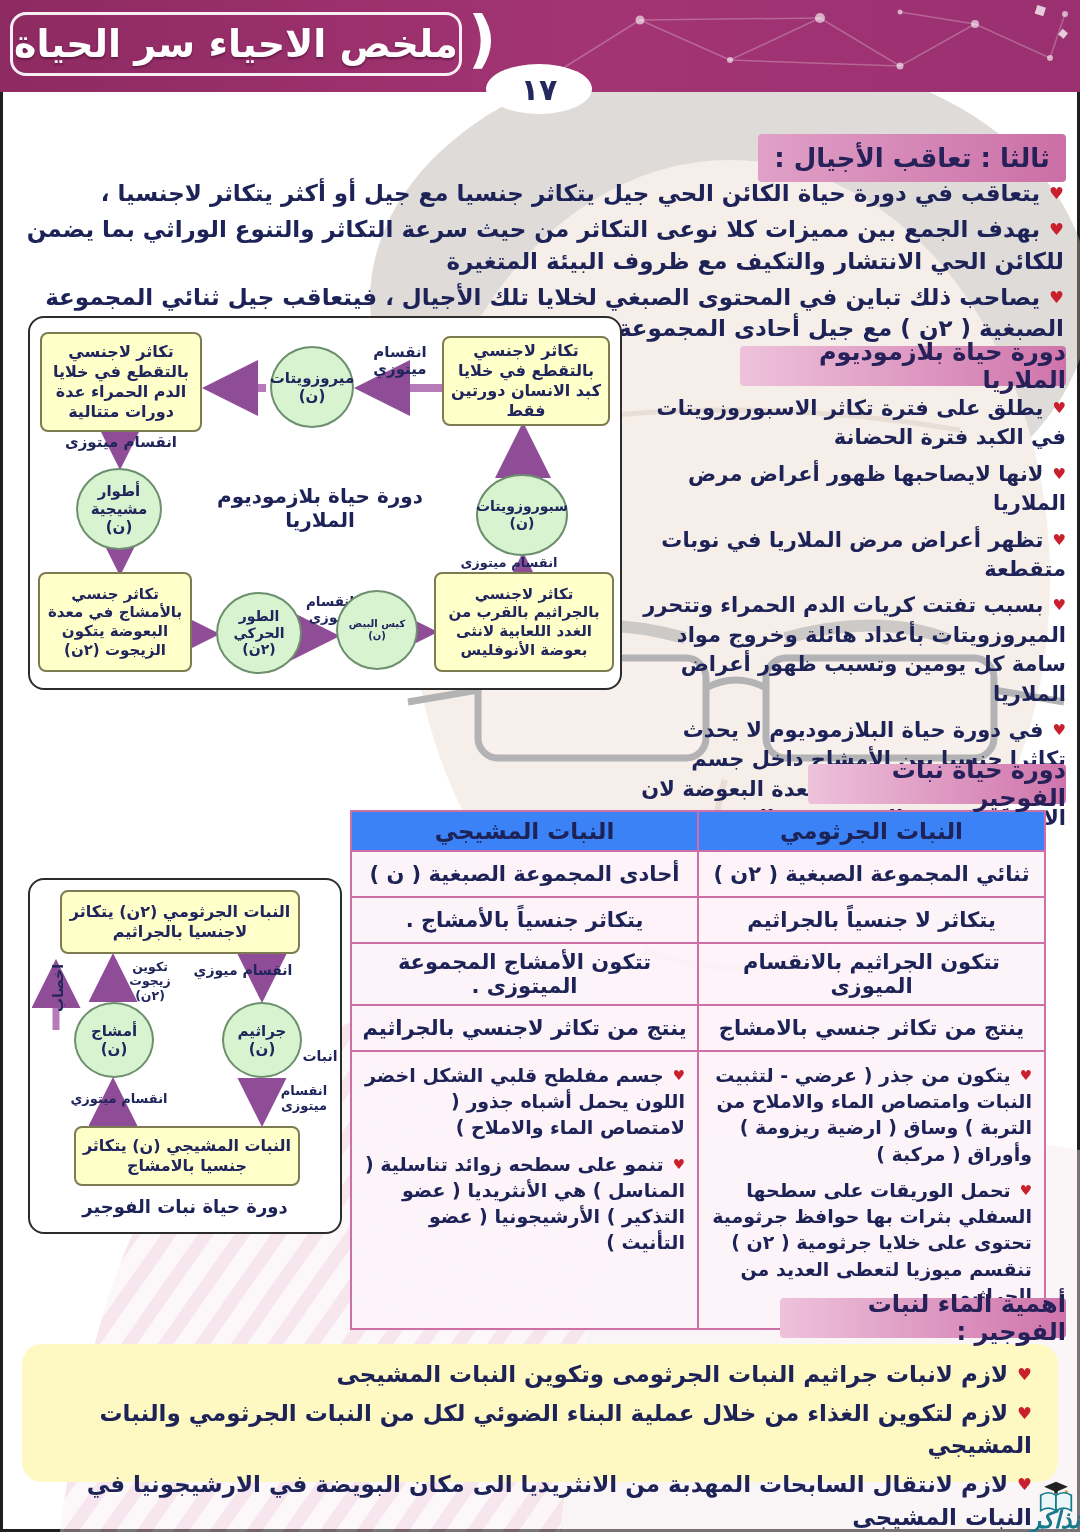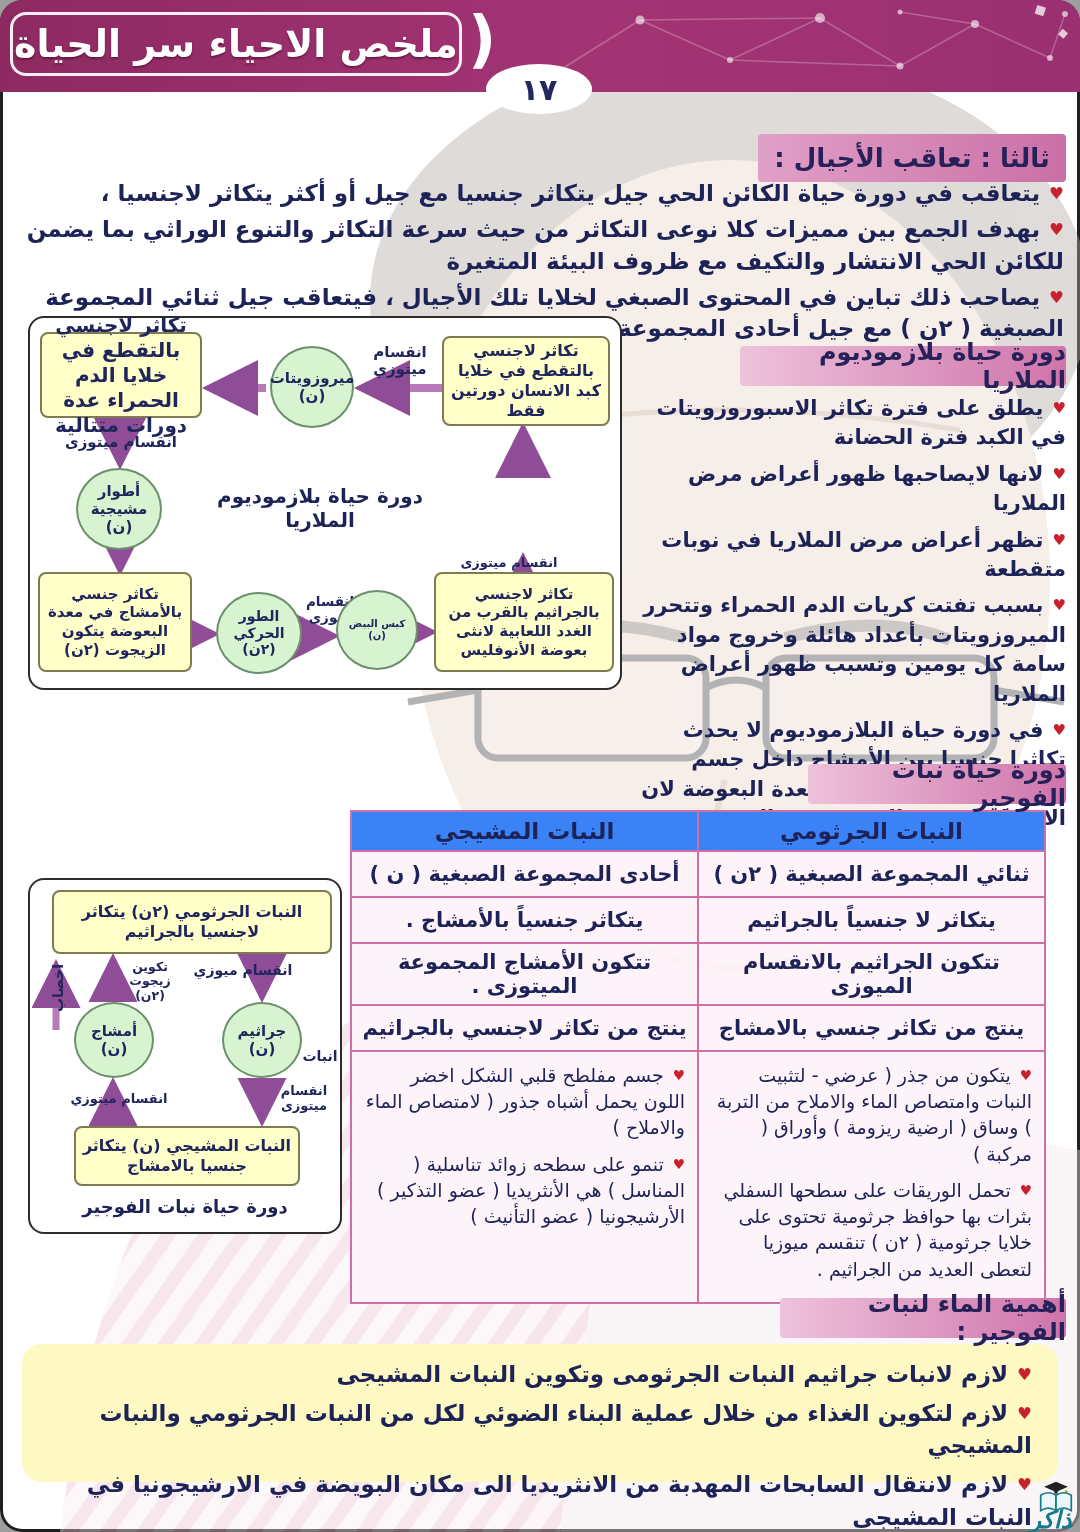--- a/index.html
+++ b/index.html
@@ -1,21 +1,20 @@
 <!DOCTYPE html>
 <html lang="ar" dir="rtl"><head>
 <meta charset="utf-8">
 <style>
   html,body{margin:0;padding:0;background:#9e9e9e;}
   .page{
     position:relative;width:1080px;height:1532px;margin:0 auto;
     background:#ffffff;overflow:hidden;direction:rtl;
     font-family:"DejaVu Sans",sans-serif;
     box-shadow:inset 0 0 0 3px #1f1f1f;
-    border-radius:22px;
   }
   .page *{box-sizing:border-box;}
 
   
   .bg-photo{position:absolute;left:0;top:0;z-index:0;pointer-events:none;}
 
   
   .banner{position:absolute;left:0;right:0;top:0;height:92px;z-index:2;
     background:linear-gradient(90deg,#8e2a62,#a33474 55%,#9a3070);}
   .net{position:absolute;right:0;top:0;}
@@ -56,58 +55,58 @@
   .dcircle{position:absolute;z-index:2;background:#d7f3cf;border:2px solid #6d8f6d;border-radius:50%;
     display:flex;align-items:center;justify-content:center;text-align:center;
     font-weight:bold;color:#20255c;padding:6px;line-height:1.2;}
   .dlabel{position:absolute;z-index:2;font-weight:bold;color:#20255c;text-align:center;
     font-size:15px;line-height:1.15;}
   .dtitle{position:absolute;z-index:2;font-weight:bold;color:#1d2257;text-align:center;}
 
   
   .mal-diagram{left:28px;top:316px;width:594px;height:374px;}
   .m-liver{right:10px;top:18px;width:168px;height:90px;font-size:16px;}
-  .m-blood{left:10px;top:14px;width:162px;height:86px;font-size:20px;}
+  .m-blood{left:10px;top:14px;width:162px;height:100px;font-size:16px;}
   .m-mero{left:240px;top:28px;width:84px;height:82px;font-size:15px;}
   .m-gameto{left:46px;top:150px;width:86px;height:82px;font-size:15px;}
   .m-sporo{left:446px;top:156px;width:92px;height:82px;font-size:14px;}
   .m-gamebox{left:8px;top:254px;width:154px;height:100px;font-size:15px;}
   .m-ooki{left:186px;top:274px;width:86px;height:82px;font-size:14px;}
   .m-oocyst{left:306px;top:272px;width:82px;height:80px;font-size:10px;}
   .m-saliv{left:404px;top:254px;width:180px;height:100px;font-size:15px;}
   .m-lab-top{left:330px;top:26px;width:80px;}
   .m-lab-left{left:26px;top:116px;width:130px;}
   .m-lab-right{left:420px;top:238px;width:118px;font-size:13px;}
   .m-lab-meio{left:270px;top:276px;width:60px;font-size:13.5px;}
   .m-title{left:150px;top:166px;width:280px;font-size:20px;}
 
   
   .fern-diagram{left:28px;top:878px;width:314px;height:356px;}
-  .f-sporobox{left:22px;top:10px;width:280px;height:64px;font-size:16px;}
+  .f-sporobox{left:30px;top:10px;width:240px;height:64px;font-size:16px;}
   .f-gametobox{left:44px;top:246px;width:226px;height:60px;font-size:16px;}
   .f-spores{left:192px;top:122px;width:80px;height:76px;font-size:15px;}
   .f-gametes{left:44px;top:122px;width:80px;height:76px;font-size:15px;}
   .f-lab-meio{left:150px;top:82px;width:126px;font-size:14px;}
   .f-lab-germ{left:268px;top:168px;width:44px;font-size:14px;}
   .f-lab-mitr{left:238px;top:204px;width:72px;font-size:13px;}
   .f-lab-zyg{left:88px;top:80px;width:64px;font-size:12.5px;}
   .f-lab-fert{left:-8px;top:100px;width:72px;font-size:14px;transform:rotate(-90deg);}
   .f-lab-mitl{left:30px;top:212px;width:118px;font-size:13px;}
   .f-caption{left:0;right:0;top:316px;font-size:18px;}
 
   
   .fern-table{position:absolute;left:350px;top:810px;width:696px;z-index:2;
     border-collapse:collapse;table-layout:fixed;background:rgba(253,243,249,.94);}
   .fern-table th,.fern-table td{border:2px solid #cf6fa8;font-weight:bold;color:#1d2257;
     text-align:center;vertical-align:middle;padding:6px 10px;}
   .fern-table th{background:#3b82f6;font-size:23px;height:34px;}
   .fern-table td{font-size:21px;height:46px;}
   tr.tall td{vertical-align:top;text-align:right;font-size:19px;padding:10px 12px;line-height:1.38;}
   .tall ul{list-style:none;margin:0;padding:0;}
-  .tall li{margin-bottom:10px;font-weight:normal;color:#1d2257;}
+  .tall li{margin-bottom:10px;font-weight:bold;color:#1d2257;}
 
   
   .water-box{position:absolute;left:22px;right:22px;top:1344px;height:138px;z-index:2;
     background:#fef9c3;border-radius:20px;padding:14px 26px 0 20px;}
   .water-box ul{list-style:none;margin:0;padding:0;}
   .water-box li{font-weight:bold;color:#1d2257;text-align:right;font-size:23px;
     line-height:1.42;margin-bottom:6px;}
 
   
   .footer{position:absolute;left:0;right:0;top:1480px;z-index:2;
@@ -213,20 +212,21 @@
         <line x1="493" y1="154" x2="493" y2="112"></line>
       </g>
     </svg>
     <div class="dbox m-liver">تكاثر لاجنسي بالتقطع في خلايا كبد الانسان دورتين فقط</div>
     <div class="dlabel m-lab-top">انقسام ميتوزي</div>
     <div class="dcircle m-mero">ميروزويتات (ن)</div>
     <div class="dbox m-blood">تكاثر لاجنسي بالتقطع في خلايا الدم الحمراء عدة دورات متتالية</div>
     <div class="dlabel m-lab-left">انقسام ميتوزى</div>
     <div class="dcircle m-gameto">أطوار مشيجية (ن)</div>
     <div class="dtitle m-title">دورة حياة بلازموديوم الملاريا</div>
+    <div class="dcircle m-sporo">سبوروزويتات (ن)</div>
     <div class="dlabel m-lab-right">انقسام ميتوزى</div>
     <div class="dbox m-gamebox">تكاثر جنسي بالأمشاج في معدة البعوضة يتكون الزيجوت (٢ن)</div>
     <div class="dcircle m-ooki">الطور الحركي (٢ن)</div>
     <div class="dlabel m-lab-meio">انقسام ميوزى</div>
     <div class="dcircle m-oocyst">كيس البيض (ن)</div>
     <div class="dbox m-saliv">تكاثر لاجنسي بالجراثيم بالقرب من الغدد اللعابية لانثى بعوضة الأنوفليس</div>
   </div>
 
   <div class="sec-hd hd-mal">دورة حياة بلازموديوم الملاريا</div>
 

